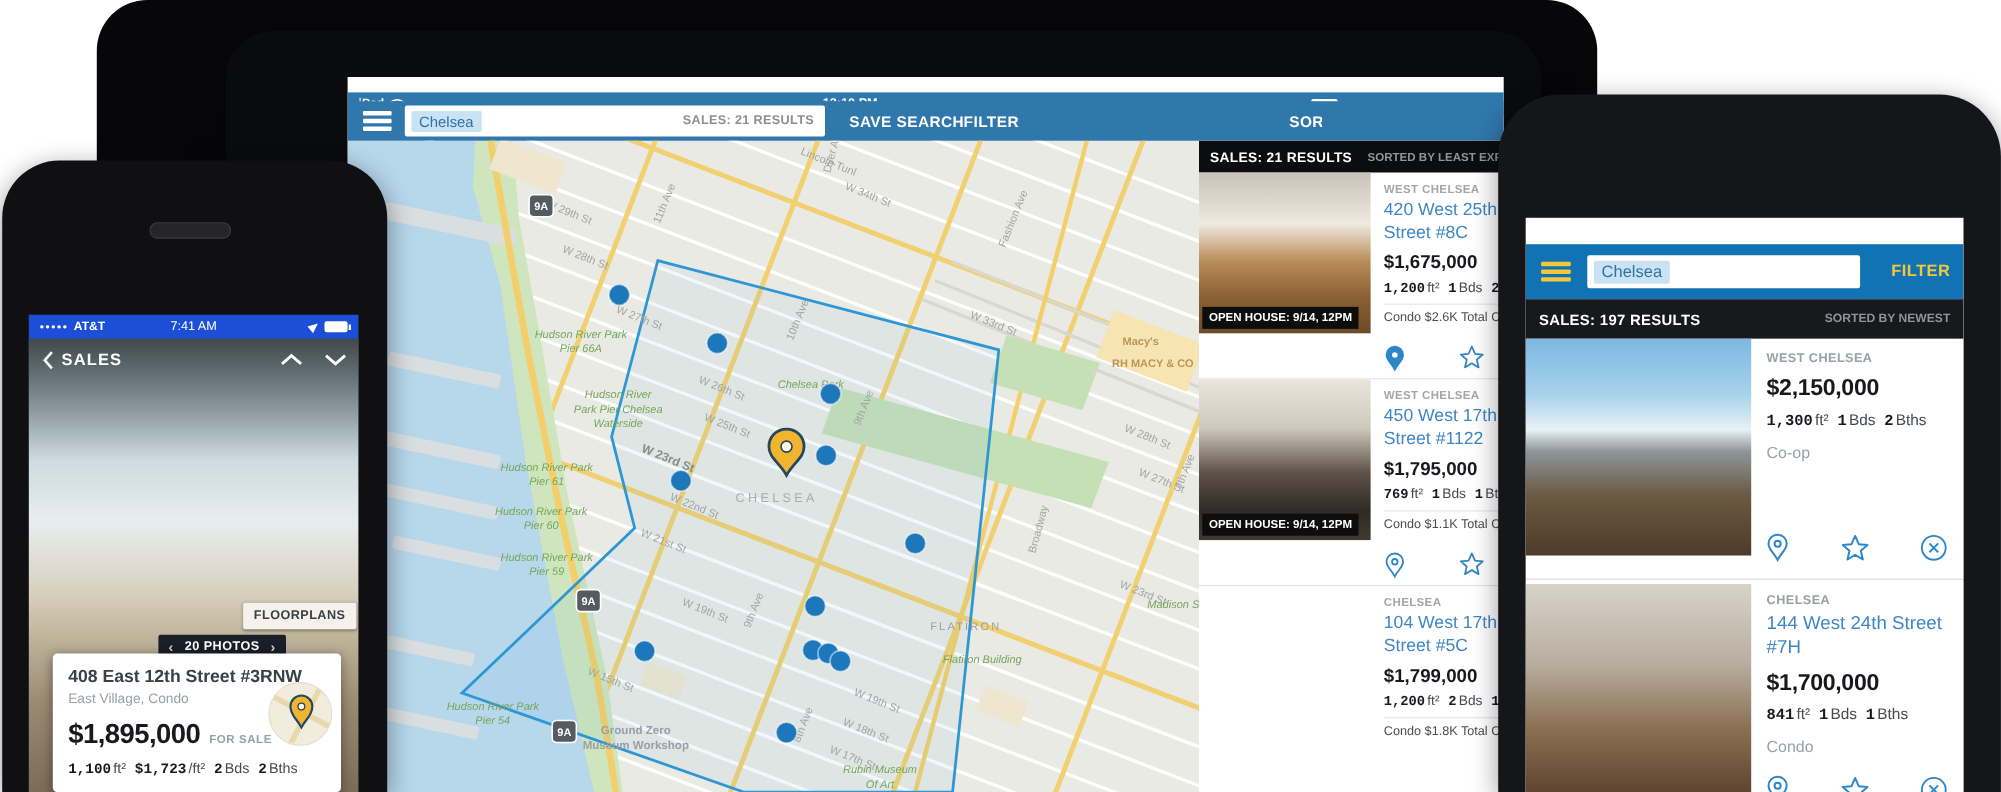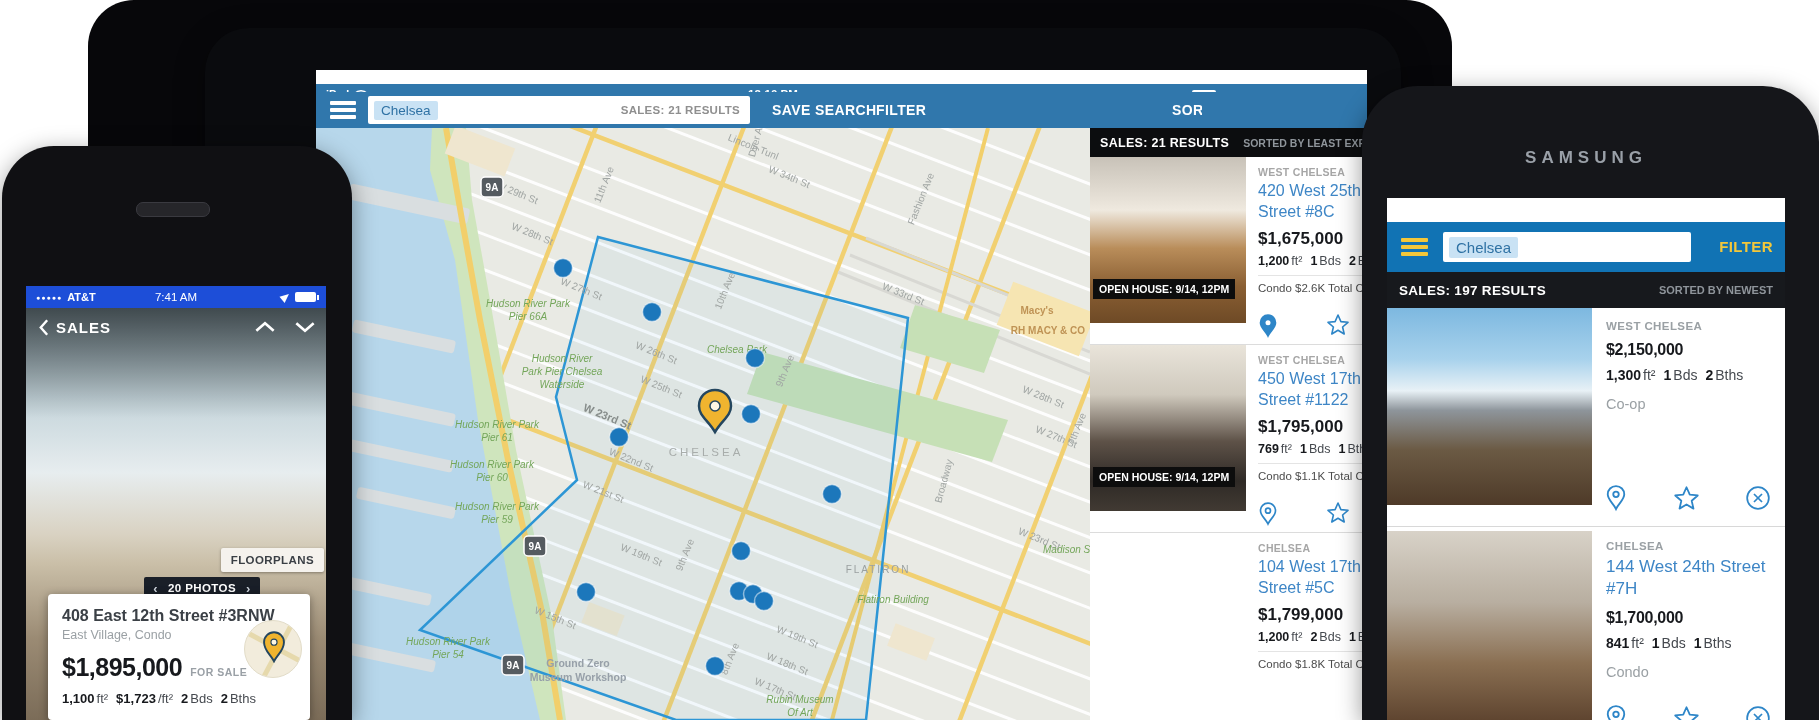--- a/index.html
+++ b/index.html
@@ -37,29 +37,29 @@
   .m-brown{fill:#bf9355;font-size:10px;font-weight:bold;}
   .m-area{fill:#a8adab;font-size:11.5px;letter-spacing:3px;}
   .m-area2{fill:#9aa0a0;font-size:10px;letter-spacing:2px;}
   .m-shield{fill:#fff;font-size:10px;font-weight:bold;}
 
   .ipanel{position:absolute;left:774px;top:58px;width:277px;height:592px;background:#fff;}
   .ipanel-head{height:29px;background:#0c0d0f;display:flex;align-items:center;justify-content:space-between;padding:0 10px;white-space:nowrap;overflow:hidden;}
   .ipanel-head .h1{color:#fff;font-size:12.5px;font-weight:bold;letter-spacing:.3px;}
   .ipanel-head .h2{color:#8f959b;font-size:10.5px;font-weight:bold;margin-left:14px;}
   .icard{position:relative;height:188px;background:#fff;border-bottom:1px solid #dcdcdc;box-sizing:border-box;}
-  .ic-photo{position:absolute;left:0;top:0;width:156px;height:166px;}
+  .ic-photo{position:absolute;left:0;top:0;width:156px;height:146px;}
   .oh-badge{position:absolute;left:3px;top:122px;background:#0d0d0d;color:#fff;font-size:10.5px;font-weight:bold;padding:4px 6px;white-space:nowrap;}
   .oh-out{left:-147px;top:125px;}
   .ic-info{position:absolute;left:156px;top:0;right:0;bottom:0;padding:9px 4px 0 12px;overflow:hidden;}
   .ic-hood{font-size:10.5px;font-weight:bold;color:#a6a6a6;letter-spacing:.3px;}
   .ic-addr{font-size:16px;color:#3e86c6;line-height:1.3;margin-top:3px;width:104px;}
   .ic-price{font-size:17px;font-weight:700;color:#17191d;margin-top:6px;}
   .stats{white-space:nowrap;overflow:hidden;font-size:12.5px;color:#45494f;margin-top:5px;}
-  .stats b{color:#17191d;}
+  .stats b{color:#17191d;font-family:Liberation Mono, monospace;}
   .stats i{font-style:normal;margin:0 8px 0 2px;}
   .ic-fee{margin-top:7px;padding-top:6px;border-top:1px solid #e4e4e4;font-size:11.5px;color:#4c4c4c;white-space:nowrap;overflow:hidden;}
   .ic-icons{position:absolute;left:168px;top:156px;width:92px;display:flex;justify-content:space-between;}
 
   
   .iphone{position:absolute;left:2px;top:146px;width:350px;height:574px;background:#101013;border-radius:52px 52px 0 0;box-shadow:0 6px 24px rgba(0,0,0,.4);}
   .speaker{position:absolute;left:134px;top:56px;width:72px;height:13px;background:#26262a;border:1px solid #3a3a40;border-radius:7px;}
   .iphone-screen{position:absolute;left:24px;top:140px;width:300px;height:434px;background:#222;overflow:hidden;}
   .ip-status{position:absolute;left:0;top:0;width:100%;height:22px;background:#1d4ed8;color:#fff;font-size:11px;display:flex;align-items:center;}
   .ip-status .sig{margin-left:10px;font-size:7px;letter-spacing:1px;}
@@ -113,21 +113,21 @@
   .scard{position:absolute;left:0;width:100%;background:#fff;box-sizing:border-box;}
   .sc1{top:110px;height:219px;border-bottom:1px solid #d8d8d8;}
   .sc2{top:330px;height:192px;}
   .sc-photo{position:absolute;left:0;top:0;width:205px;height:197px;}
   .sc2 .sc-photo{top:3px;height:189px;}
   .ph-tinyhouse{background:linear-gradient(180deg,#7db8e0 0%,#a8d2ec 26%,#e8f1f6 42%,#8e959b 52%,#6b5a44 72%,#4e3a28 100%);}
   .ph-brick{background:linear-gradient(180deg,#d8d2c8 0%,#b8aea0 38%,#8a6f52 70%,#5f4530 100%);}
   .sc-info{position:absolute;left:205px;top:0;right:0;bottom:0;padding:12px 10px 0 14px;}
   .sc-hood{font-size:11.5px;font-weight:bold;color:#9aa0a4;letter-spacing:.4px;}
   .sc-addr{font-size:17px;color:#3e86c6;line-height:1.3;margin-top:4px;}
-  .sc-price{font-size:16px;font-weight:800;color:#17191d;margin-top:9px;letter-spacing:-.3px;}
+  .sc-price{font-size:21px;font-weight:800;color:#17191d;margin-top:9px;letter-spacing:-.3px;}
   .sc-stats{margin-top:8px;font-size:14px;}
   .sc-type{margin-top:13px;font-size:14.5px;color:#9aa0a4;}
   .sc-icons{position:absolute;left:218px;right:14px;top:176px;display:flex;justify-content:space-between;align-items:center;}
 
   
   .ph-kitchen{background:linear-gradient(180deg,#c8c2b8 0%,#efe9df 32%,#b98d5a 55%,#8a5f33 78%,#6e4a26 100%);}
   .ph-darkliving{background:linear-gradient(180deg,#e9e4da 0%,#cfc9bd 30%,#5e5248 58%,#2f2a26 82%,#413a33 100%);}
   .ph-whiteroom{background:linear-gradient(180deg,#f2f0ec 0%,#e4e0da 45%,#cfc8bd 75%,#a89f92 100%);}
 </style>
 </head>
@@ -442,21 +442,20 @@
             <path d="M17 42 C12 32 4 28 4 17 C4 9.8 9.8 4 17 4 C24.2 4 30 9.8 30 17 C30 28 22 32 17 42 Z" fill="#f0b42f" stroke="#24465f" stroke-width="2.5"></path>
             <circle cx="17" cy="17" r="4" fill="#fdf6e3" stroke="#24465f" stroke-width="1.5"></circle>
           </svg>
         </div>
       </div>
 
     </div>
   </div>
 
   <div class="samsung">
-    <div class="brand">SAMSUNG</div>
     <div class="sam-screen">
 
 
       <div class="sam-toolbar">
         <div class="burger burger-y">
             <span></span>
             <span></span>
             <span></span>
           </div>
         <div class="sam-search">

